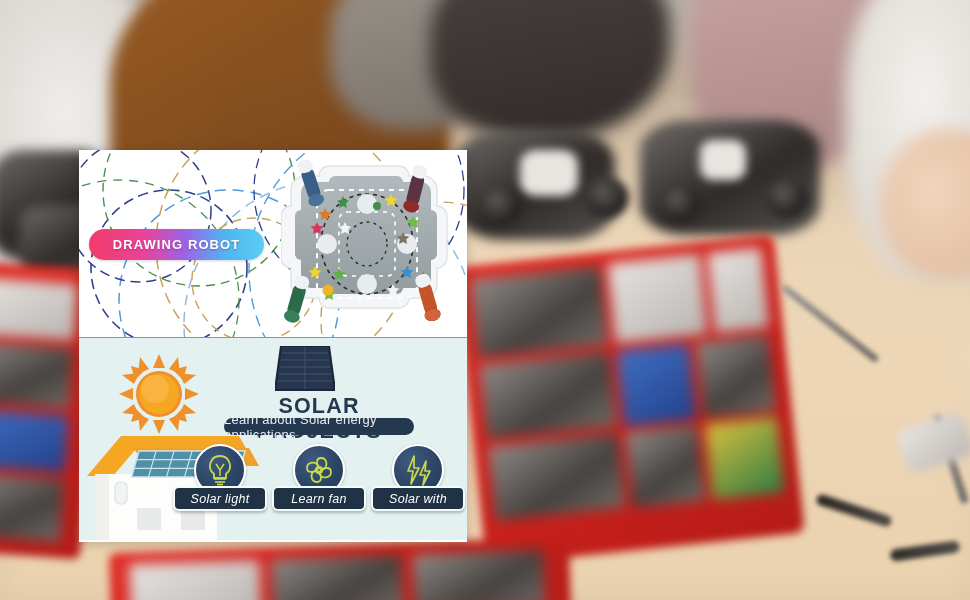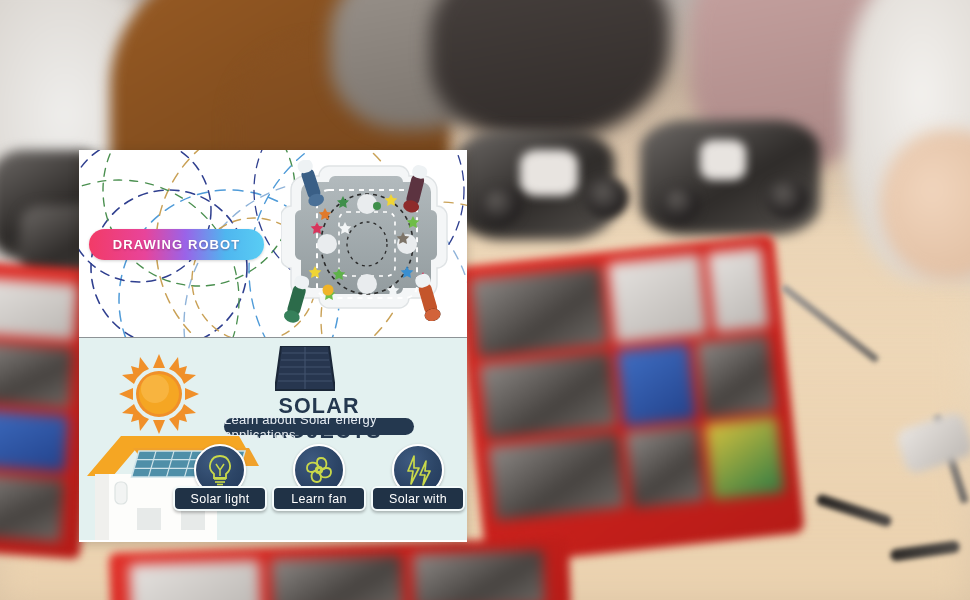--- a/index.html
+++ b/index.html
@@ -223,21 +223,21 @@
   }
   .solar-sub {
     position:absolute; left:145px; top:80px; width:190px; height:17px;
     background:#24384f; border-radius:9px;
     display:flex; align-items:center; justify-content:center;
   }
   .solar-sub span {
     color:#e7edf3; font-size:13px; letter-spacing:.25px;
   }
 
-  .features { position:absolute; left:94px; top:106px; width:290px; height:92px; }
+  .features { position:absolute; left:94px; top:106px; width:290px; height:92px;font-style:italic; }
   .feat { position:absolute; width:94px; }
   .f1 { left:0; }
   .f2 { left:99px; }
   .f3 { left:198px; }
 
   .feat-circ {
     position:absolute; left:21px; top:0;
     width:52px; height:52px; border-radius:50%;
     background:radial-gradient(circle at 35% 30%, #3e5a80 0%, #2c4566 55%, #22395a 100%);
     border:2.5px solid #ffffff;

